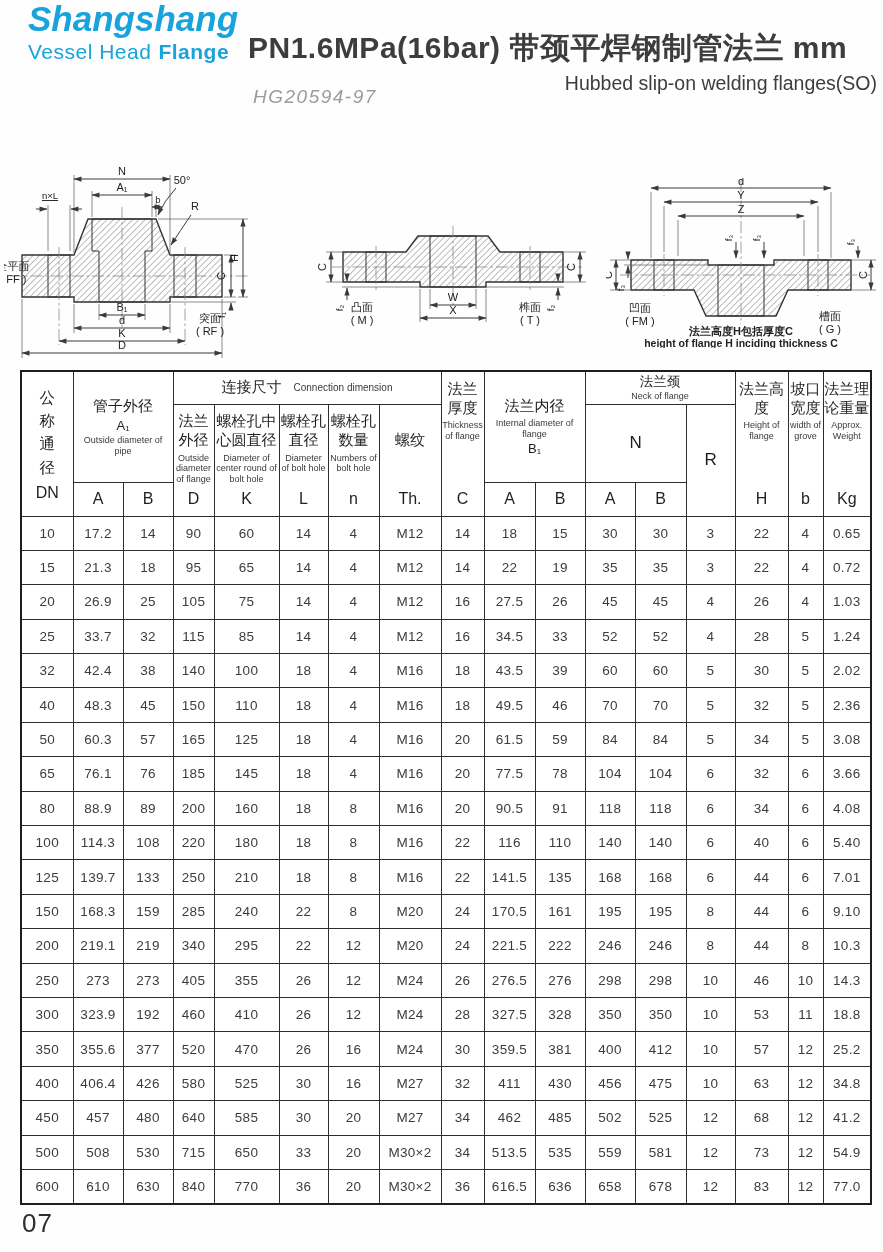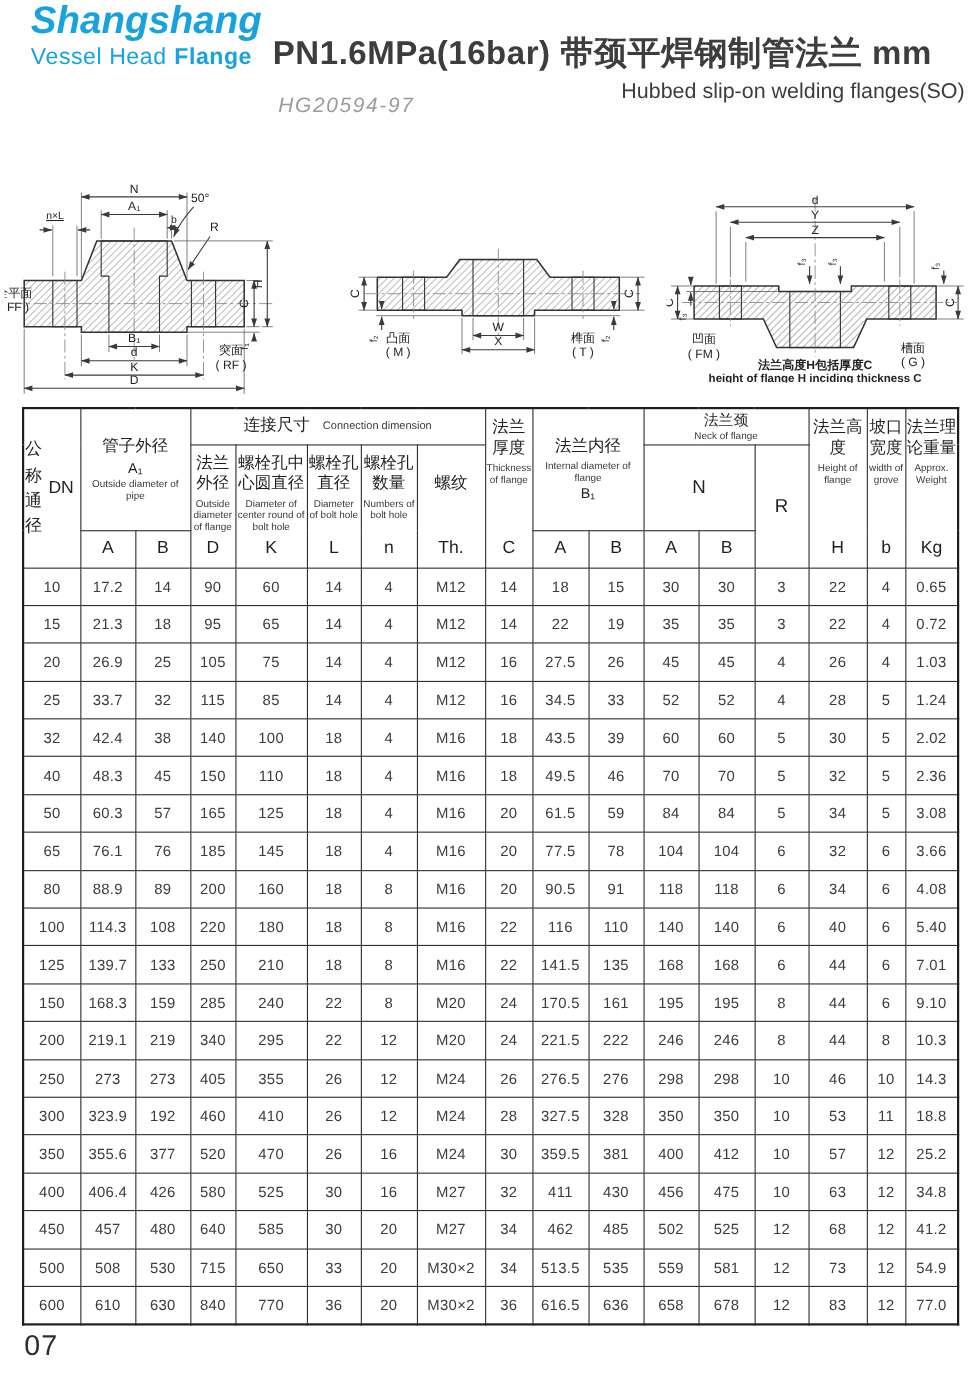--- a/index.html
+++ b/index.html
@@ -48,21 +48,21 @@
   .vcell{display:flex;flex-direction:column;align-items:center;}
   .tall2{height:106px;}
   .tall3{height:138px;}
   .vcell .cn{margin-top:5px;}
   .vcell .en{margin-top:3px;}
   .vcell .sym{margin-top:auto;margin-bottom:5px;}
   .vcell .mt{margin-top:24px;}
   .gcell{display:flex;flex-direction:column;align-items:center;justify-content:center;height:104px;gap:2px;}
   .conncell{display:flex;align-items:center;justify-content:center;gap:12px;}
   .neckcell{display:flex;flex-direction:column;align-items:center;justify-content:center;line-height:1.1;}
-  .dncell{display:flex;flex-direction:row;align-items:center;height:138px;gap:5px;}
+  .dncell{display:flex;flex-direction:column;align-items:center;justify-content:center;height:138px;gap:5px;}
   .dnv{width:17px;word-break:break-all;line-height:1.5;font-size:15.5px;color:#1f1f1f;}
   .dnsym{font-size:16px;color:#1f1f1f;}
   .letters th{font-size:16px;color:#1f1f1f;}
 </style>
 </head>
 <body>
 
 <div class="page">
 
   <div class="logo">

